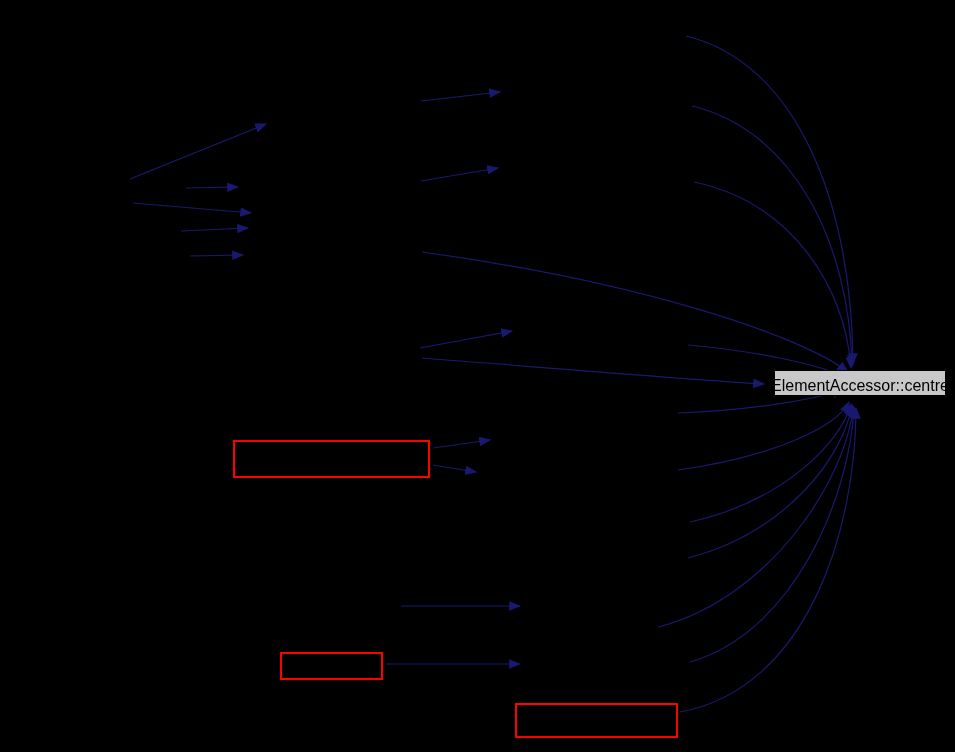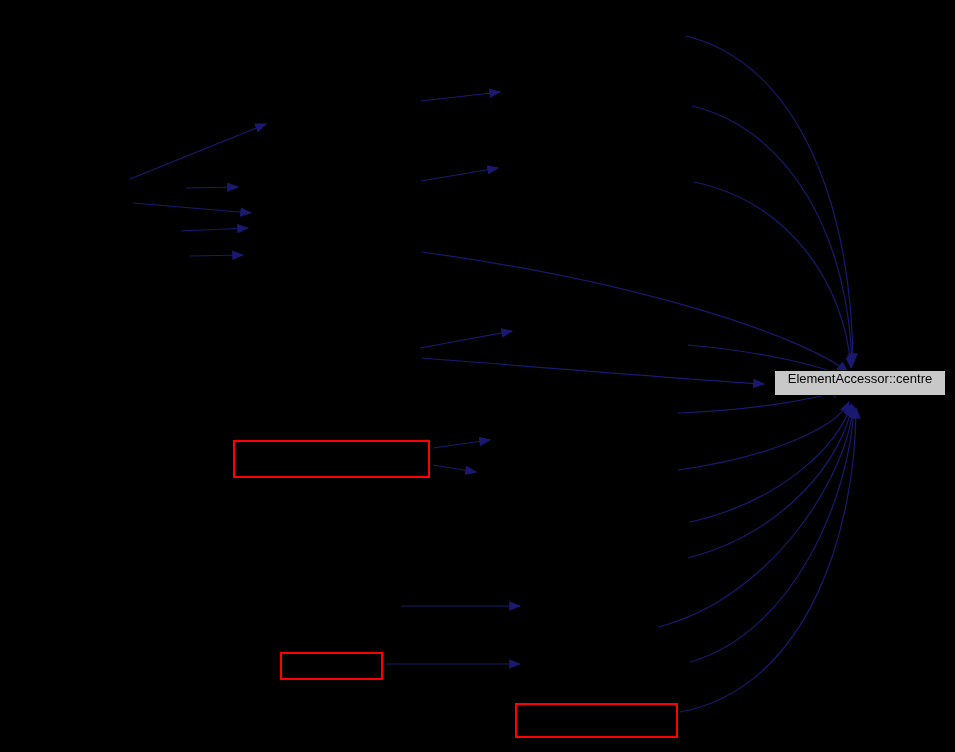--- a/index.html
+++ b/index.html
@@ -20,24 +20,24 @@
     top: 0;
     width: 955px;
     height: 752px;
   }
   .node {
     position: absolute;
     box-sizing: border-box;
   }
   .center-node {
     display: flex;
-    align-items: flex-start;
+    align-items: flex-end;
     justify-content: center;
     border: 1px solid #000000;
-    font-size: 13px;
+    font-size: 16px;
     white-space: nowrap;
     z-index: 2;
   }
   .red-node {
     position: absolute;
     box-sizing: border-box;
     background: #000000;
     border: 2px solid #ff0000;
     z-index: 1;
   }

